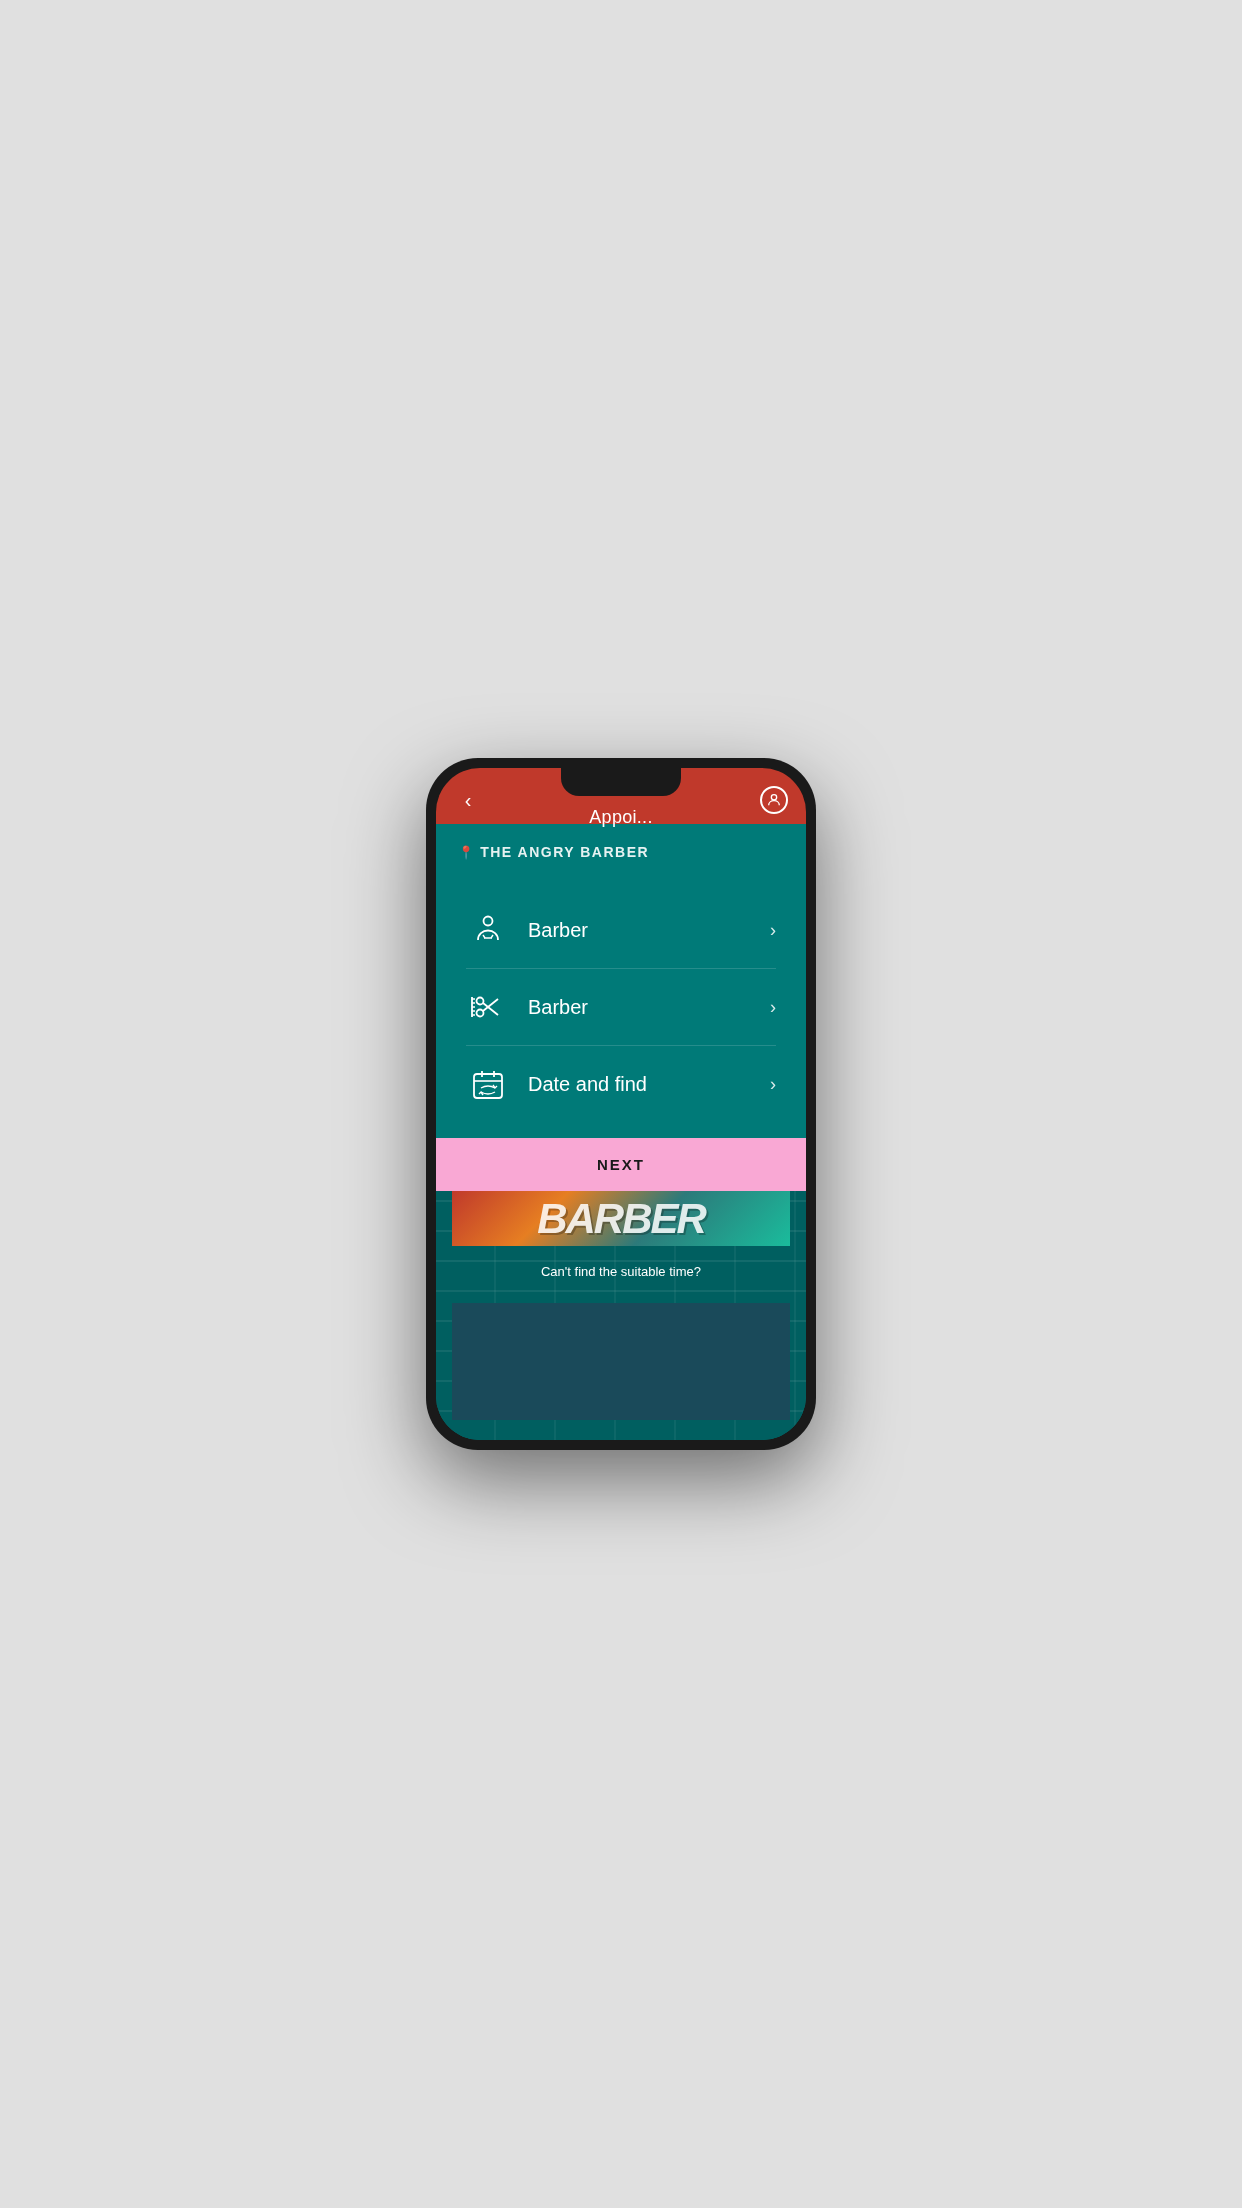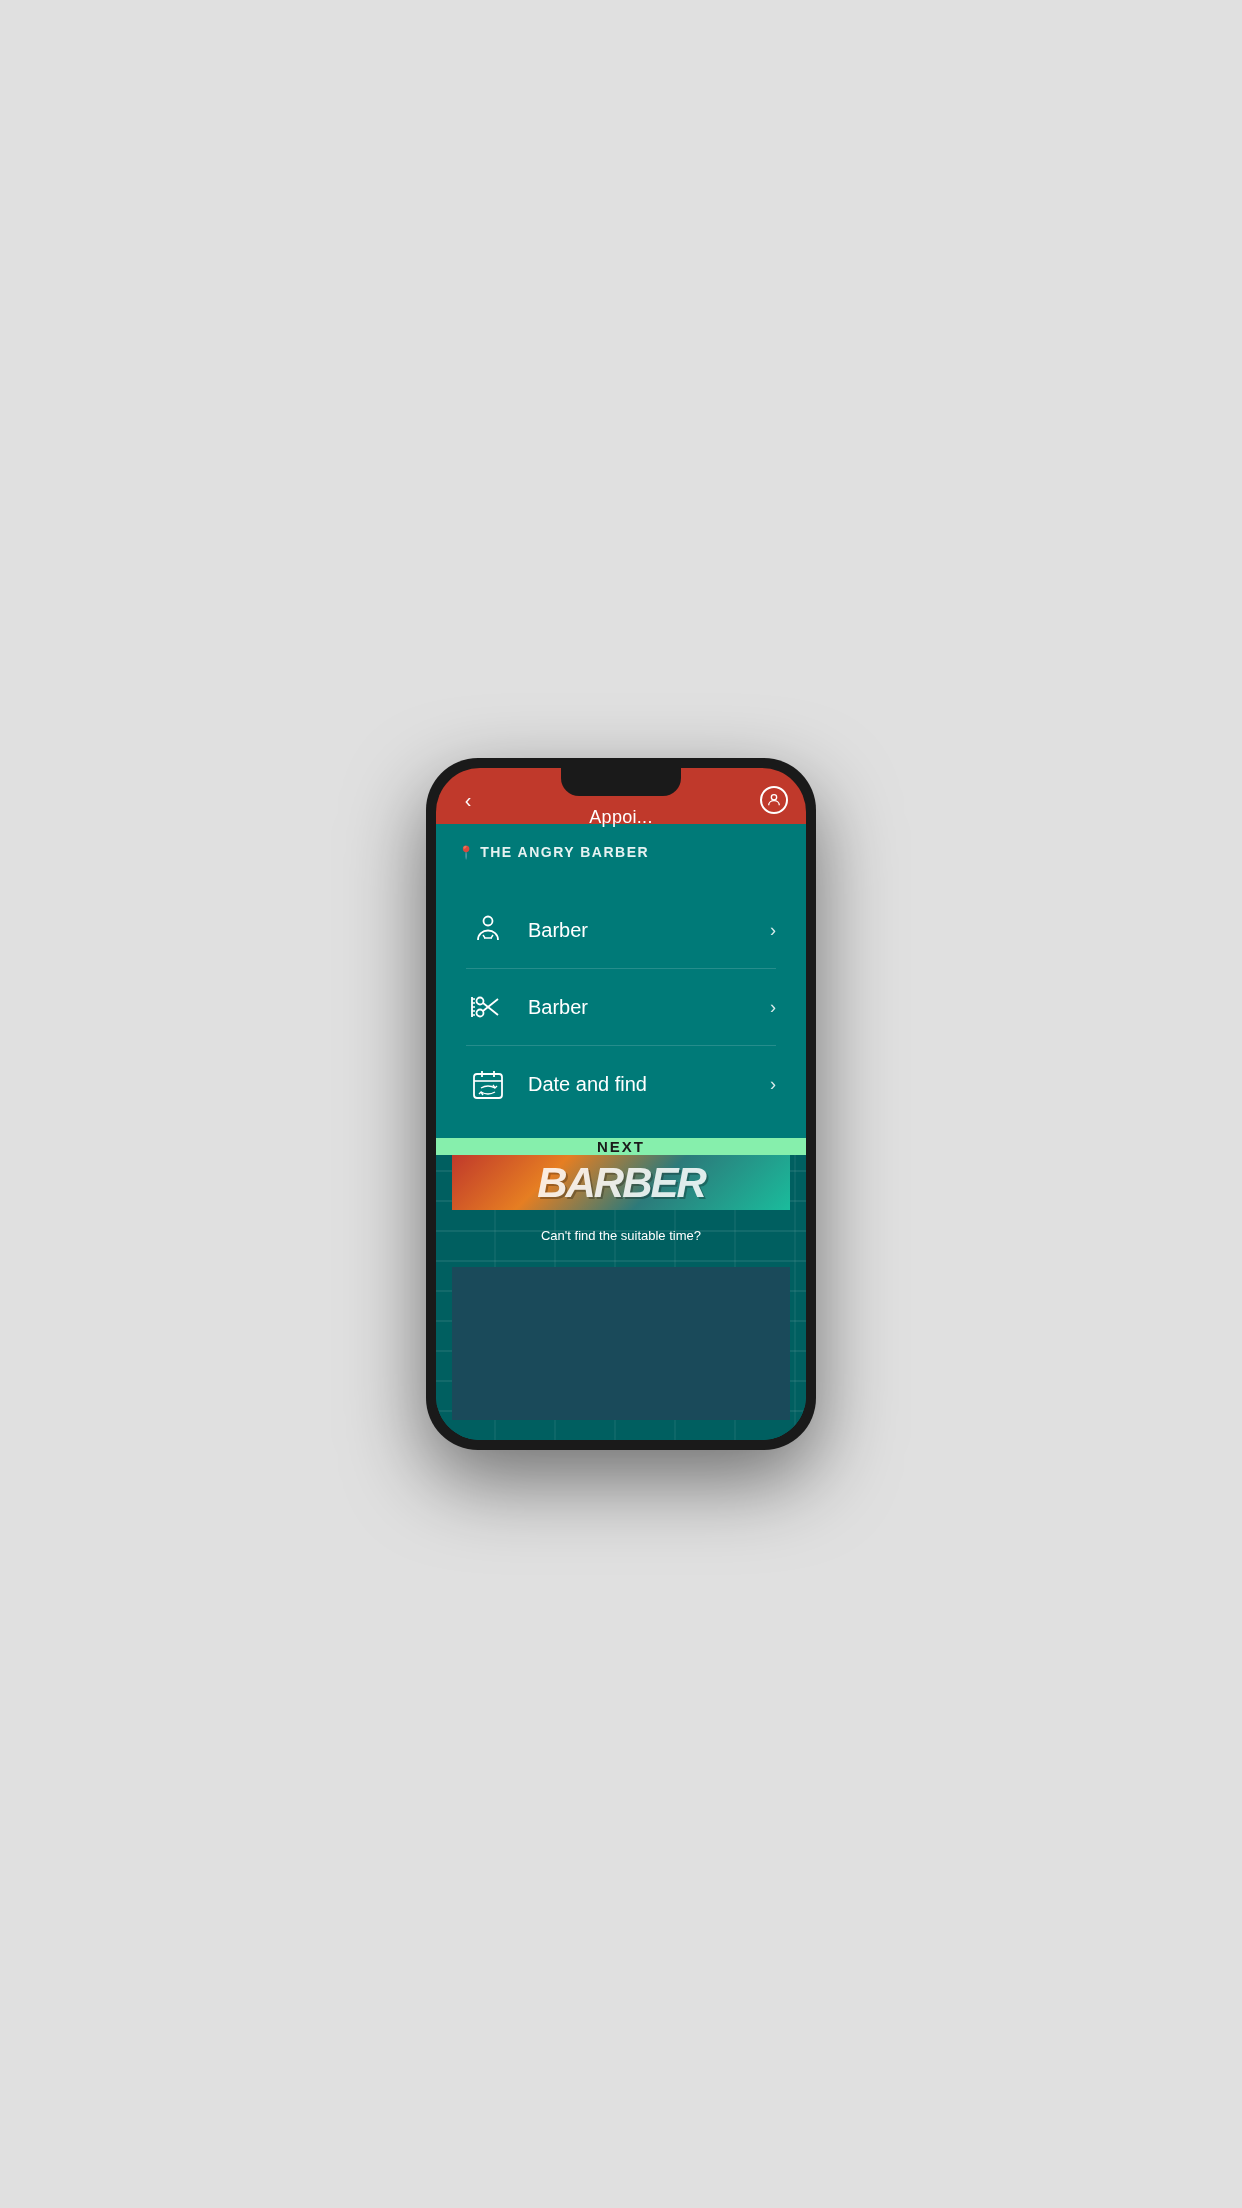--- a/index.html
+++ b/index.html
@@ -189,26 +189,27 @@
 
     
     .menu-divider {
       height: 1px;
       background: rgba(255,255,255,0.15);
       margin: 0 14px;
     }
 
     
     .next-btn {
-      background: #86efac;
+      background: #f9a8d4;
       color: #1a1a1a;
       font-size: 15px;
       font-weight: 700;
       letter-spacing: 2px;
       text-align: center;
+      padding: 18px;
       cursor: pointer;
       border: none;
       width: 100%;
       text-transform: uppercase;
       flex-shrink: 0;
     }
 
     
     .lower-section {
       flex: 1;

